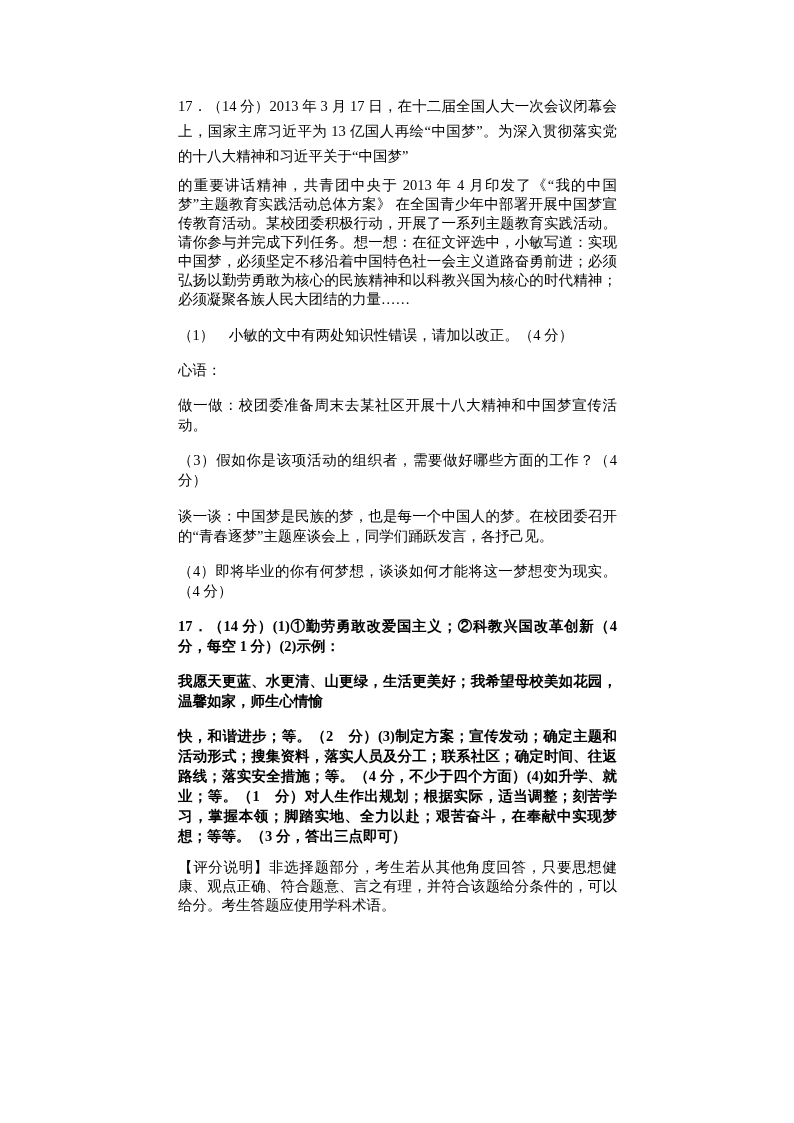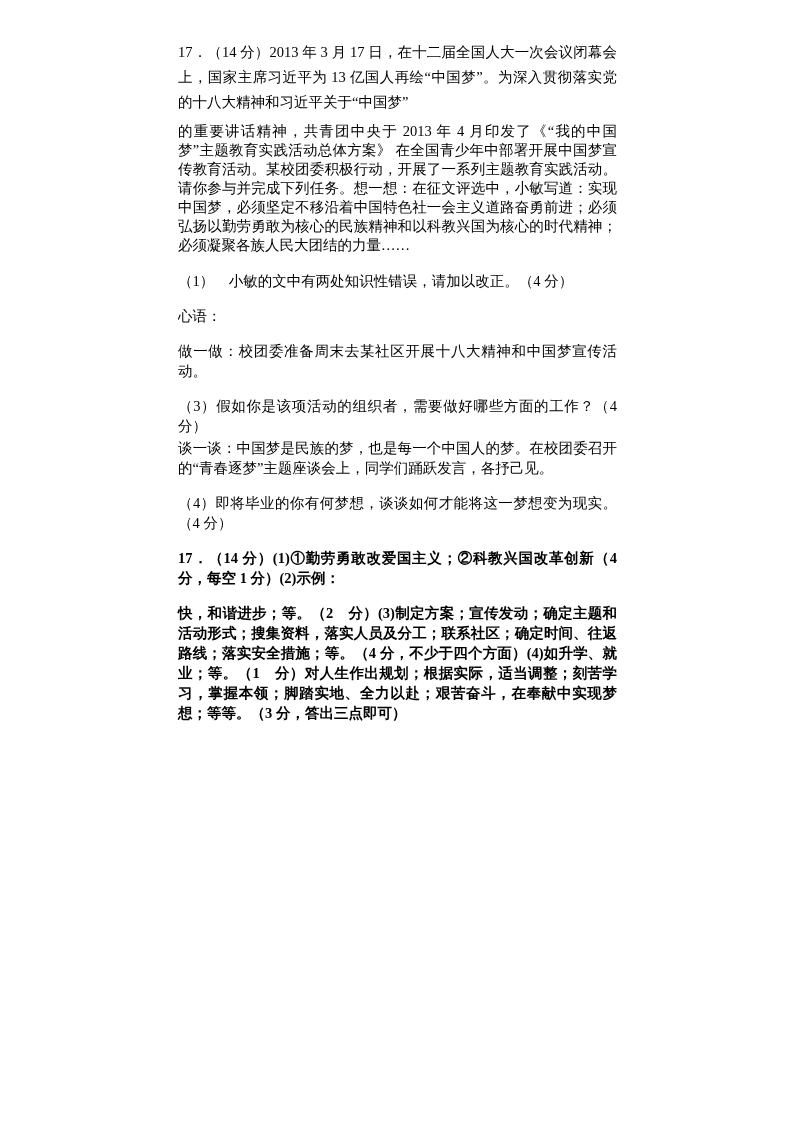--- a/index.html
+++ b/index.html
@@ -10,39 +10,39 @@
   }
   .page {
     position: relative;
     width: 674px;
     height: 1123px;
     margin: 0 auto;
     background: #ffffff;
     color: #000000;
     font-family: "Liberation Serif", "DejaVu Serif", serif;
     font-size: 14.5px;
-    padding: 40px 117px 40px 118px;
+    padding: 94px 117px 40px 118px;
     overflow: hidden;
   }
   .para {
     margin: 0 0 15px 0;
     line-height: 20px;
     text-align: justify;
     word-break: break-all;
   }
   .intro-a {
     line-height: 25px;
     margin-bottom: 7px;
   }
   .intro-b {
     line-height: 19px;
     margin-bottom: 16px;
   }
   .attach-next {
-    margin-bottom: 2px;
+    margin-bottom: 16px;
   }
   .bold {
     font-weight: bold;
   }
   .answer-body {
     line-height: 20px;
     margin-bottom: 12px;
   }
   .grading {
     line-height: 19px;
@@ -67,16 +67,18 @@
   <p class="para">做一做：校团委准备周末去某社区开展十八大精神和中国梦宣传活动。</p>
 
   <p class="para attach-next">（3）假如你是该项活动的组织者，需要做好哪些方面的工作？（4 分）</p>
 
   <p class="para">谈一谈：中国梦是民族的梦，也是每一个中国人的梦。在校团委召开的“青春逐梦”主题座谈会上，同学们踊跃发言，各抒己见。</p>
 
   <p class="para">（4）即将毕业的你有何梦想，谈谈如何才能将这一梦想变为现实。（4 分）</p>
 
   <p class="para bold">17．（14 分）(1)①勤劳勇敢改爱国主义；②科教兴国改革创新（4 分，每空 1 分）(2)示例：</p>
 
+  <p class="para bold">我愿天更蓝、水更清、山更绿，生活更美好；我希望母校美如花园，温馨如家，师生心情愉</p>
 
   <p class="para bold answer-body">快，和谐进步；等。（2　分）(3)制定方案；宣传发动；确定主题和活动形式；搜集资料，落实人员及分工；联系社区；确定时间、往返路线；落实安全措施；等。（4 分，不少于四个方面）(4)如升学、就业；等。（1　分）对人生作出规划；根据实际，适当调整；刻苦学习，掌握本领；脚踏实地、全力以赴；艰苦奋斗，在奉献中实现梦想；等等。（3 分，答出三点即可）</p>
 
+  <p class="para grading">【评分说明】非选择题部分，考生若从其他角度回答，只要思想健康、观点正确、符合题意、言之有理，并符合该题给分条件的，可以给分。考生答题应使用学科术语。</p>
 </div>
 
 </body></html>

